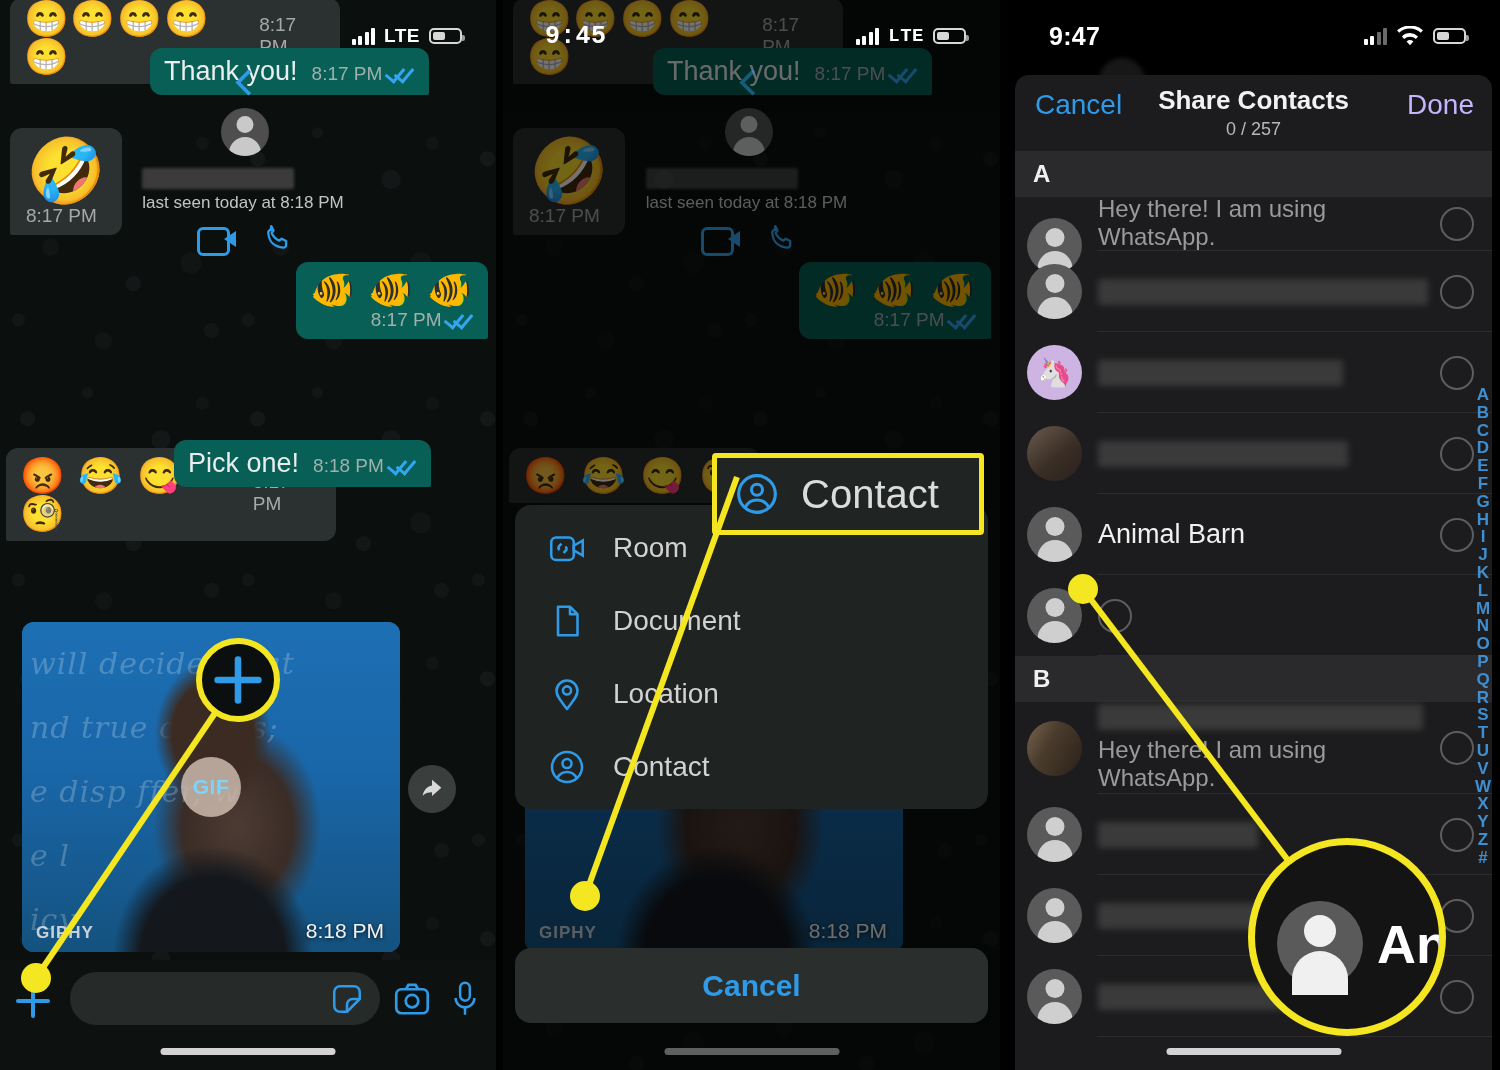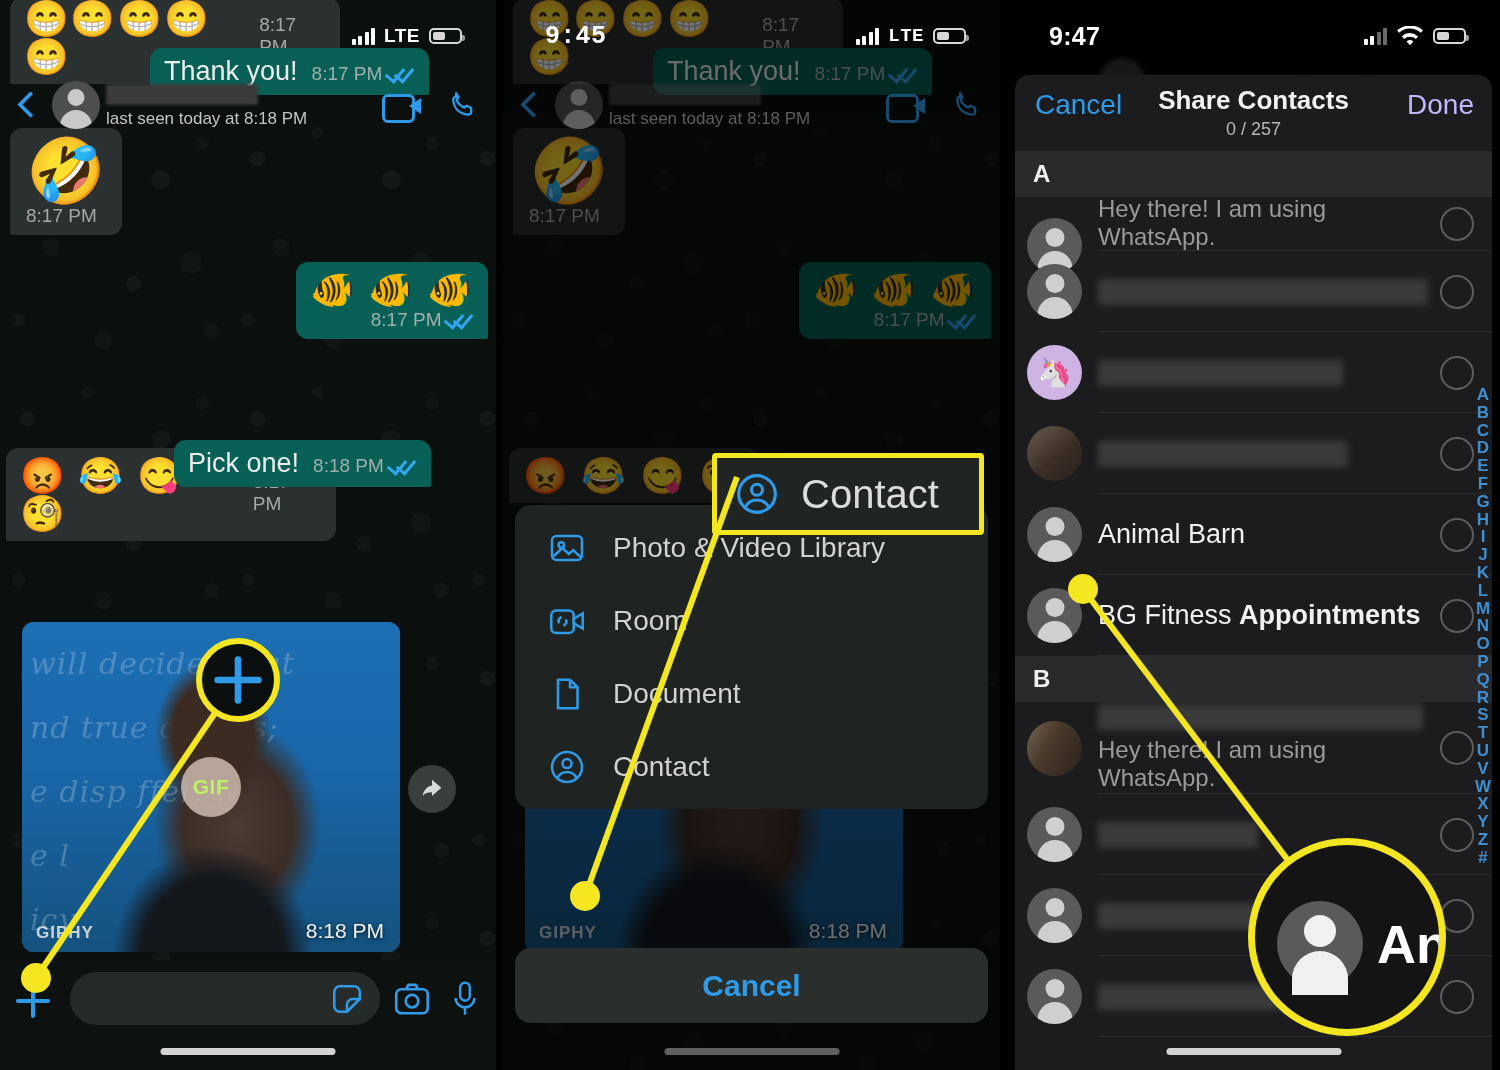--- a/index.html
+++ b/index.html
@@ -38,23 +38,24 @@
     border-radius: 5px; padding: 2px;
   }
   .batt::after {
     content: ''; position: absolute; right: -5px; top: 5px;
     width: 3px; height: 6px; background: #9a9a9a; border-radius: 0 2px 2px 0;
   }
   .batt span { display: block; height: 100%; width: 46%; background: #d7d7d7; border-radius: 2px; }
 
   
   .chat-header {
-    position: absolute; top: 74px; left: 0; right: 0; height: 62px;
+    position: absolute; top: 68px; left: 0; right: 0; height: 62px;
     display: flex; align-items: center; padding: 0 18px 0 12px; gap: 10px;
     z-index: 6;
+    flex-direction: column;
   }
   .back-chevron {
     width: 30px; height: 30px; flex: 0 0 auto; position: relative;
   }
   .back-chevron::before {
     content: ''; position: absolute; left: 9px; top: 5px;
     width: 15px; height: 15px; border-left: 4px solid #2f9be8; border-bottom: 4px solid #2f9be8;
     transform: rotate(45deg); border-radius: 1px;
   }
   .hdr-avatar {
@@ -152,21 +153,21 @@
   .gif-person {
     position: absolute; left: 86px; top: 34px; width: 210px; height: 300px;
     background:
       radial-gradient(ellipse 58px 74px at 50% 26%, #3b2b22 0 70%, rgba(59,43,34,0) 100%),
       radial-gradient(ellipse 100px 110px at 50% 100%, #14181d 0 72%, rgba(20,24,29,0) 100%);
   }
   .gif-badge {
     position: absolute; left: 50%; top: 50%; transform: translate(-50%,-50%);
     width: 60px; height: 60px; border-radius: 50%; background: rgba(216,198,186,.78);
     display: flex; align-items: center; justify-content: center;
-    font-size: 21px; font-weight: 700; color: #bef264; letter-spacing: .5px;
+    font-size: 21px; font-weight: 700; color: #7dd3fc; letter-spacing: .5px;
   }
   .gif-brand {
     position: absolute; left: 14px; bottom: 9px; font-size: 17px;
     font-weight: 800; color: #e8e8e8; letter-spacing: 1px; opacity: .85;
   }
   .gif-time {
     position: absolute; right: 16px; bottom: 9px; font-size: 21px;
     color: #f2f2f2; text-shadow: 0 1px 4px rgba(0,0,0,.8);
   }
   .forward-btn {
@@ -537,41 +538,40 @@
         <svg class="ico-phone" viewBox="0 0 24 24" fill="none" stroke="#2f9be8" stroke-width="1.9">
           <path d="M6.6 2.5 8.4 6 6.9 8a12 12 0 0 0 6.1 6.1l2-1.5 3.5 1.8v3.3c0 1.2-1 2.1-2.2 2C8.5 19 4.9 15.4 4.2 7.8 4.1 6.6 5 5.6 6.2 5.6Z" stroke-linejoin="round"></path>
         </svg>
       </div>
     </div>
 
     <div class="dimmer"></div>
 
     <div class="action-sheet">
       <div class="as-item">
-        <svg class="as-icon" viewBox="0 0 24 24" fill="none" stroke="#2f9be8" stroke-width="1.7">
-          <rect x="2" y="4" width="20" height="16" rx="3"></rect>
-            <circle cx="8.2" cy="10" r="1.8"></circle>
-            <path d="M3 17.5 9 12l4.2 4 3-2.6L21 18"></path>
-        </svg>
-        <span>Photo &amp; Video Library</span>
-      </div>
-      <div class="as-item">
         <svg class="as-icon" viewBox="0 0 24 22" fill="none" stroke="#2f9be8" stroke-width="1.7">
           <rect x="1.5" y="4" width="15" height="15" rx="3.2"></rect>
             <path d="M16.5 9.5 22.5 6v10l-6-3.5Z"></path>
             <path d="M7 12.4a2.2 2.2 0 0 1 0-3l1.3-1.3M11 10a2.2 2.2 0 0 1 0 3l-1.3 1.3"></path>
         </svg>
         <span>Room</span>
       </div>
       <div class="as-item">
         <svg class="as-icon" viewBox="0 0 24 24" fill="none" stroke="#2f9be8" stroke-width="1.7">
           <path d="M6 2.5h8l5 5v14H6Z" stroke-linejoin="round"></path>
             <path d="M14 2.5v5h5" stroke-linejoin="round"></path>
         </svg>
         <span>Document</span>
+      </div>
+      <div class="as-item">
+        <svg class="as-icon" viewBox="0 0 24 24" fill="none" stroke="#2f9be8" stroke-width="1.7">
+          <path d="M12 22c4.2-5.5 7-8.6 7-12a7 7 0 1 0-14 0c0 3.4 2.8 6.5 7 12Z" stroke-linejoin="round"></path>
+            <circle cx="12" cy="9.6" r="2.7"></circle>
+        </svg>
+        <span>Location</span>
       </div>
       <div class="as-item">
         <svg class="as-icon" viewBox="0 0 24 24" fill="none" stroke="#2f9be8" stroke-width="1.7">
           <circle cx="12" cy="12" r="10"></circle>
             <circle cx="12" cy="9.7" r="3"></circle>
             <path d="M5.6 19.3a7.1 7.1 0 0 1 12.8 0"></path>
         </svg>
         <span>Contact</span>
       </div>
     </div>
@@ -653,23 +653,20 @@
       <div class="crow">
         <div class="cav"></div>
         <div class="cbody">
           <div class="cname">Animal Barn</div>
         </div>
         <div class="check"></div>
       </div>
 
       <div class="crow">
         <div class="cav"></div>
-        <div class="cbody">
-          <div class="cname"><span>BG Fitness </span><b>Appointments</b></div>
-        </div>
         <div class="check"></div>
       </div>
 
       <div class="sec-head">B</div>
 
       <div class="crow" style="height:92px;">
         <div class="cav photo2"></div>
         <div class="cbody">
           <div class="redact" style="width:325px; margin-bottom:6px;"></div>
           <div class="csub">Hey there! I am using WhatsApp.</div>

